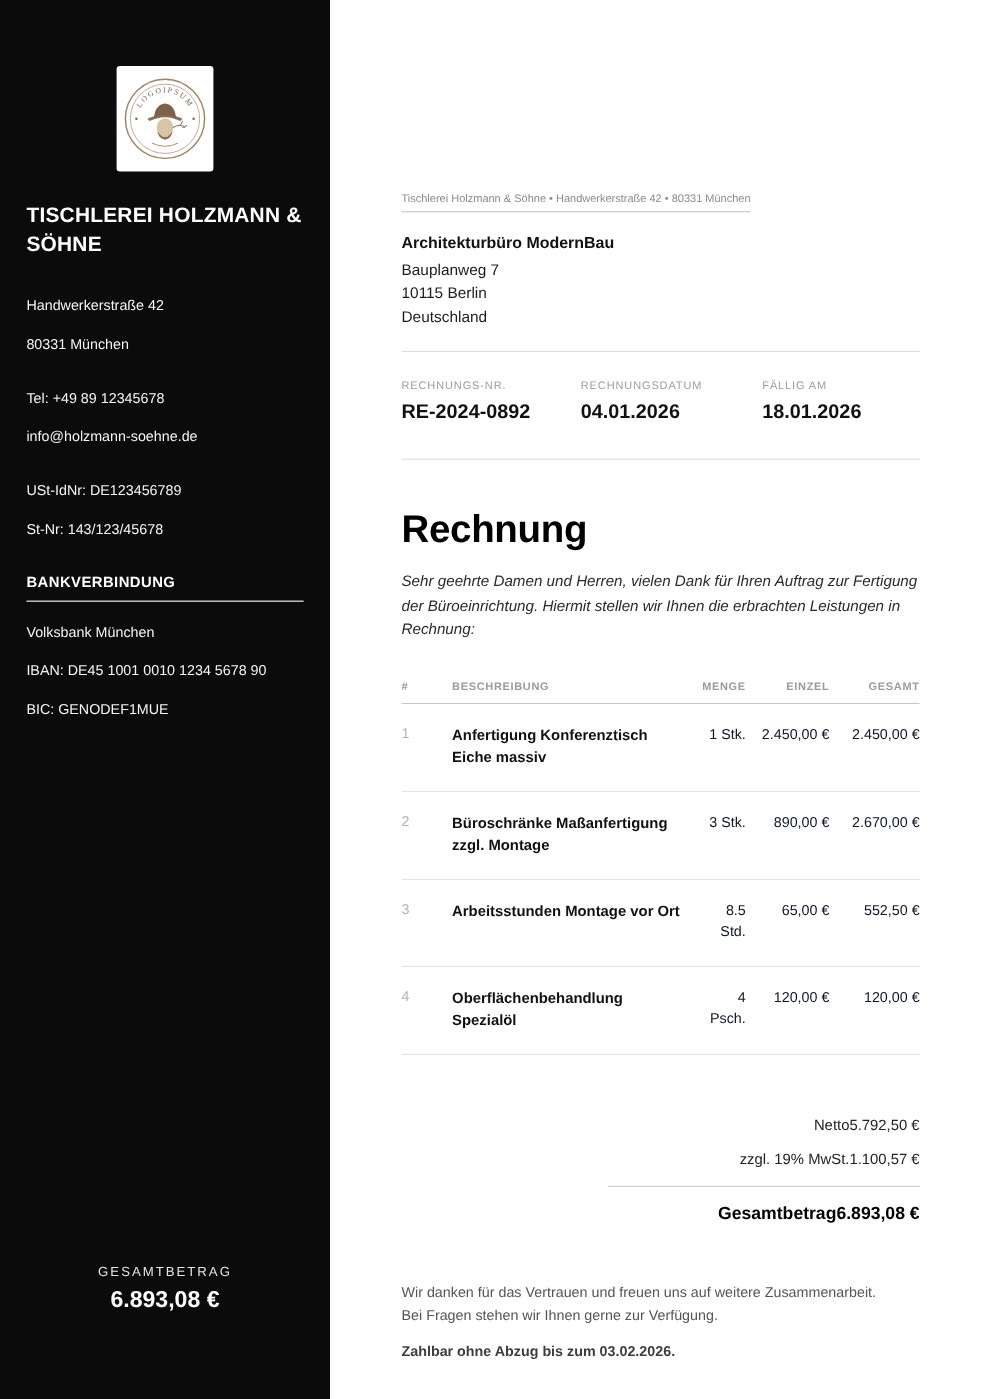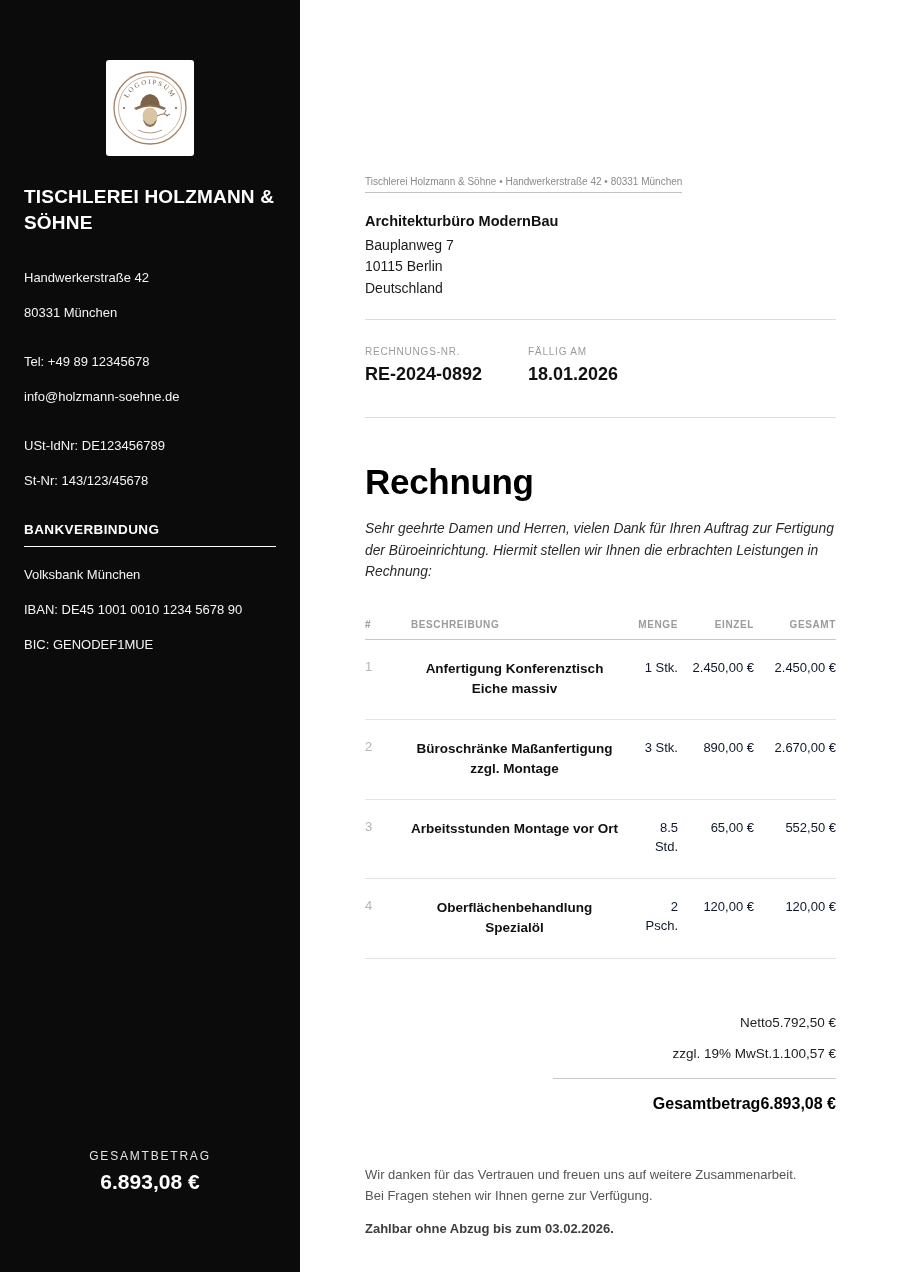--- a/index.html
+++ b/index.html
@@ -29,21 +29,21 @@
 
   .doc-title { margin-top:44px; font-size:35px; font-weight:800; color:#000; letter-spacing:-0.3px; }
   .intro { margin-top:16px; font-size:13.8px; line-height:1.58; color:#2a2a2a; max-width:482px;font-style:italic; }
 
   .items { margin-top:36px; }
   .items-head, .item-row { display:grid; grid-template-columns:42px 1fr 42px 72px 78px; column-gap:4px; }
   .items-head { font-size:10px; font-weight:bold; color:#9b9b9b; letter-spacing:0.6px; padding-bottom:9px; border-bottom:1px solid #c9c9c9; }
   .item-row { padding:19px 0 21px; border-bottom:1px solid #e4e4e4; }
   .c-num { text-align:right; }
   .pos { color:#b4b4b4; font-size:13px; }
-  .desc { font-weight:bold; font-size:13.5px; line-height:1.45; color:#111; padding-right:14px;text-align:center; }
+  .desc { font-weight:bold; font-size:13.5px; line-height:1.45; color:#111; padding-right:14px; }
   .cell { font-size:13px; color:#0f172a; line-height:1.45; }
 
   .totals { margin-top:48px; margin-left:auto; width:283px; }
   .totals-row { display:flex; justify-content:flex-end; font-size:13.5px; color:#222; padding:8px 0; }
   .totals-row.vat { padding-bottom:17px; border-bottom:1px solid #c9c9c9; }
   .totals-row.grand { padding-top:16px; font-weight:bold; font-size:16px; color:#000; }
 
   .closing { margin-top:44px; font-size:13px; color:#555; line-height:1.58; }
   .payment-note { margin-top:15px; font-size:13px; font-weight:bold; color:#3d3d3d; }
 </style>
@@ -106,20 +106,24 @@
       <div>10115 Berlin</div>
       <div>Deutschland</div>
     </div>
 
     <div class="meta">
       <div>
         <div class="meta-label">RECHNUNGS-NR.</div>
         <div class="meta-value">RE-2024-0892</div>
       </div>
       <div>
+        <div class="meta-label">RECHNUNGSDATUM</div>
+        <div class="meta-value">04.01.2026</div>
+      </div>
+      <div>
         <div class="meta-label">FÄLLIG AM</div>
         <div class="meta-value">18.01.2026</div>
       </div>
     </div>
 
     <h2 class="doc-title">Rechnung</h2>
 
     <p class="intro">Sehr geehrte Damen und Herren, vielen Dank für Ihren Auftrag zur Fertigung der Büroeinrichtung. Hiermit stellen wir Ihnen die erbrachten Leistungen in Rechnung:</p>
 
     <div class="items">
@@ -151,21 +155,21 @@
         <div class="pos">3</div>
         <div class="desc">Arbeitsstunden Montage vor Ort</div>
         <div class="cell c-num">8.5 Std.</div>
         <div class="cell c-num">65,00 €</div>
         <div class="cell c-num">552,50 €</div>
       </div>
 
       <div class="item-row">
         <div class="pos">4</div>
         <div class="desc">Oberflächenbehandlung Spezialöl</div>
-        <div class="cell c-num">2 Psch.</div>
+        <div class="cell c-num">4 Psch.</div>
         <div class="cell c-num">120,00 €</div>
         <div class="cell c-num">120,00 €</div>
       </div>
     </div>
 
     <div class="totals">
       <div class="totals-row">
         <span>Netto</span>
         <span>5.792,50 €</span>
       </div>

